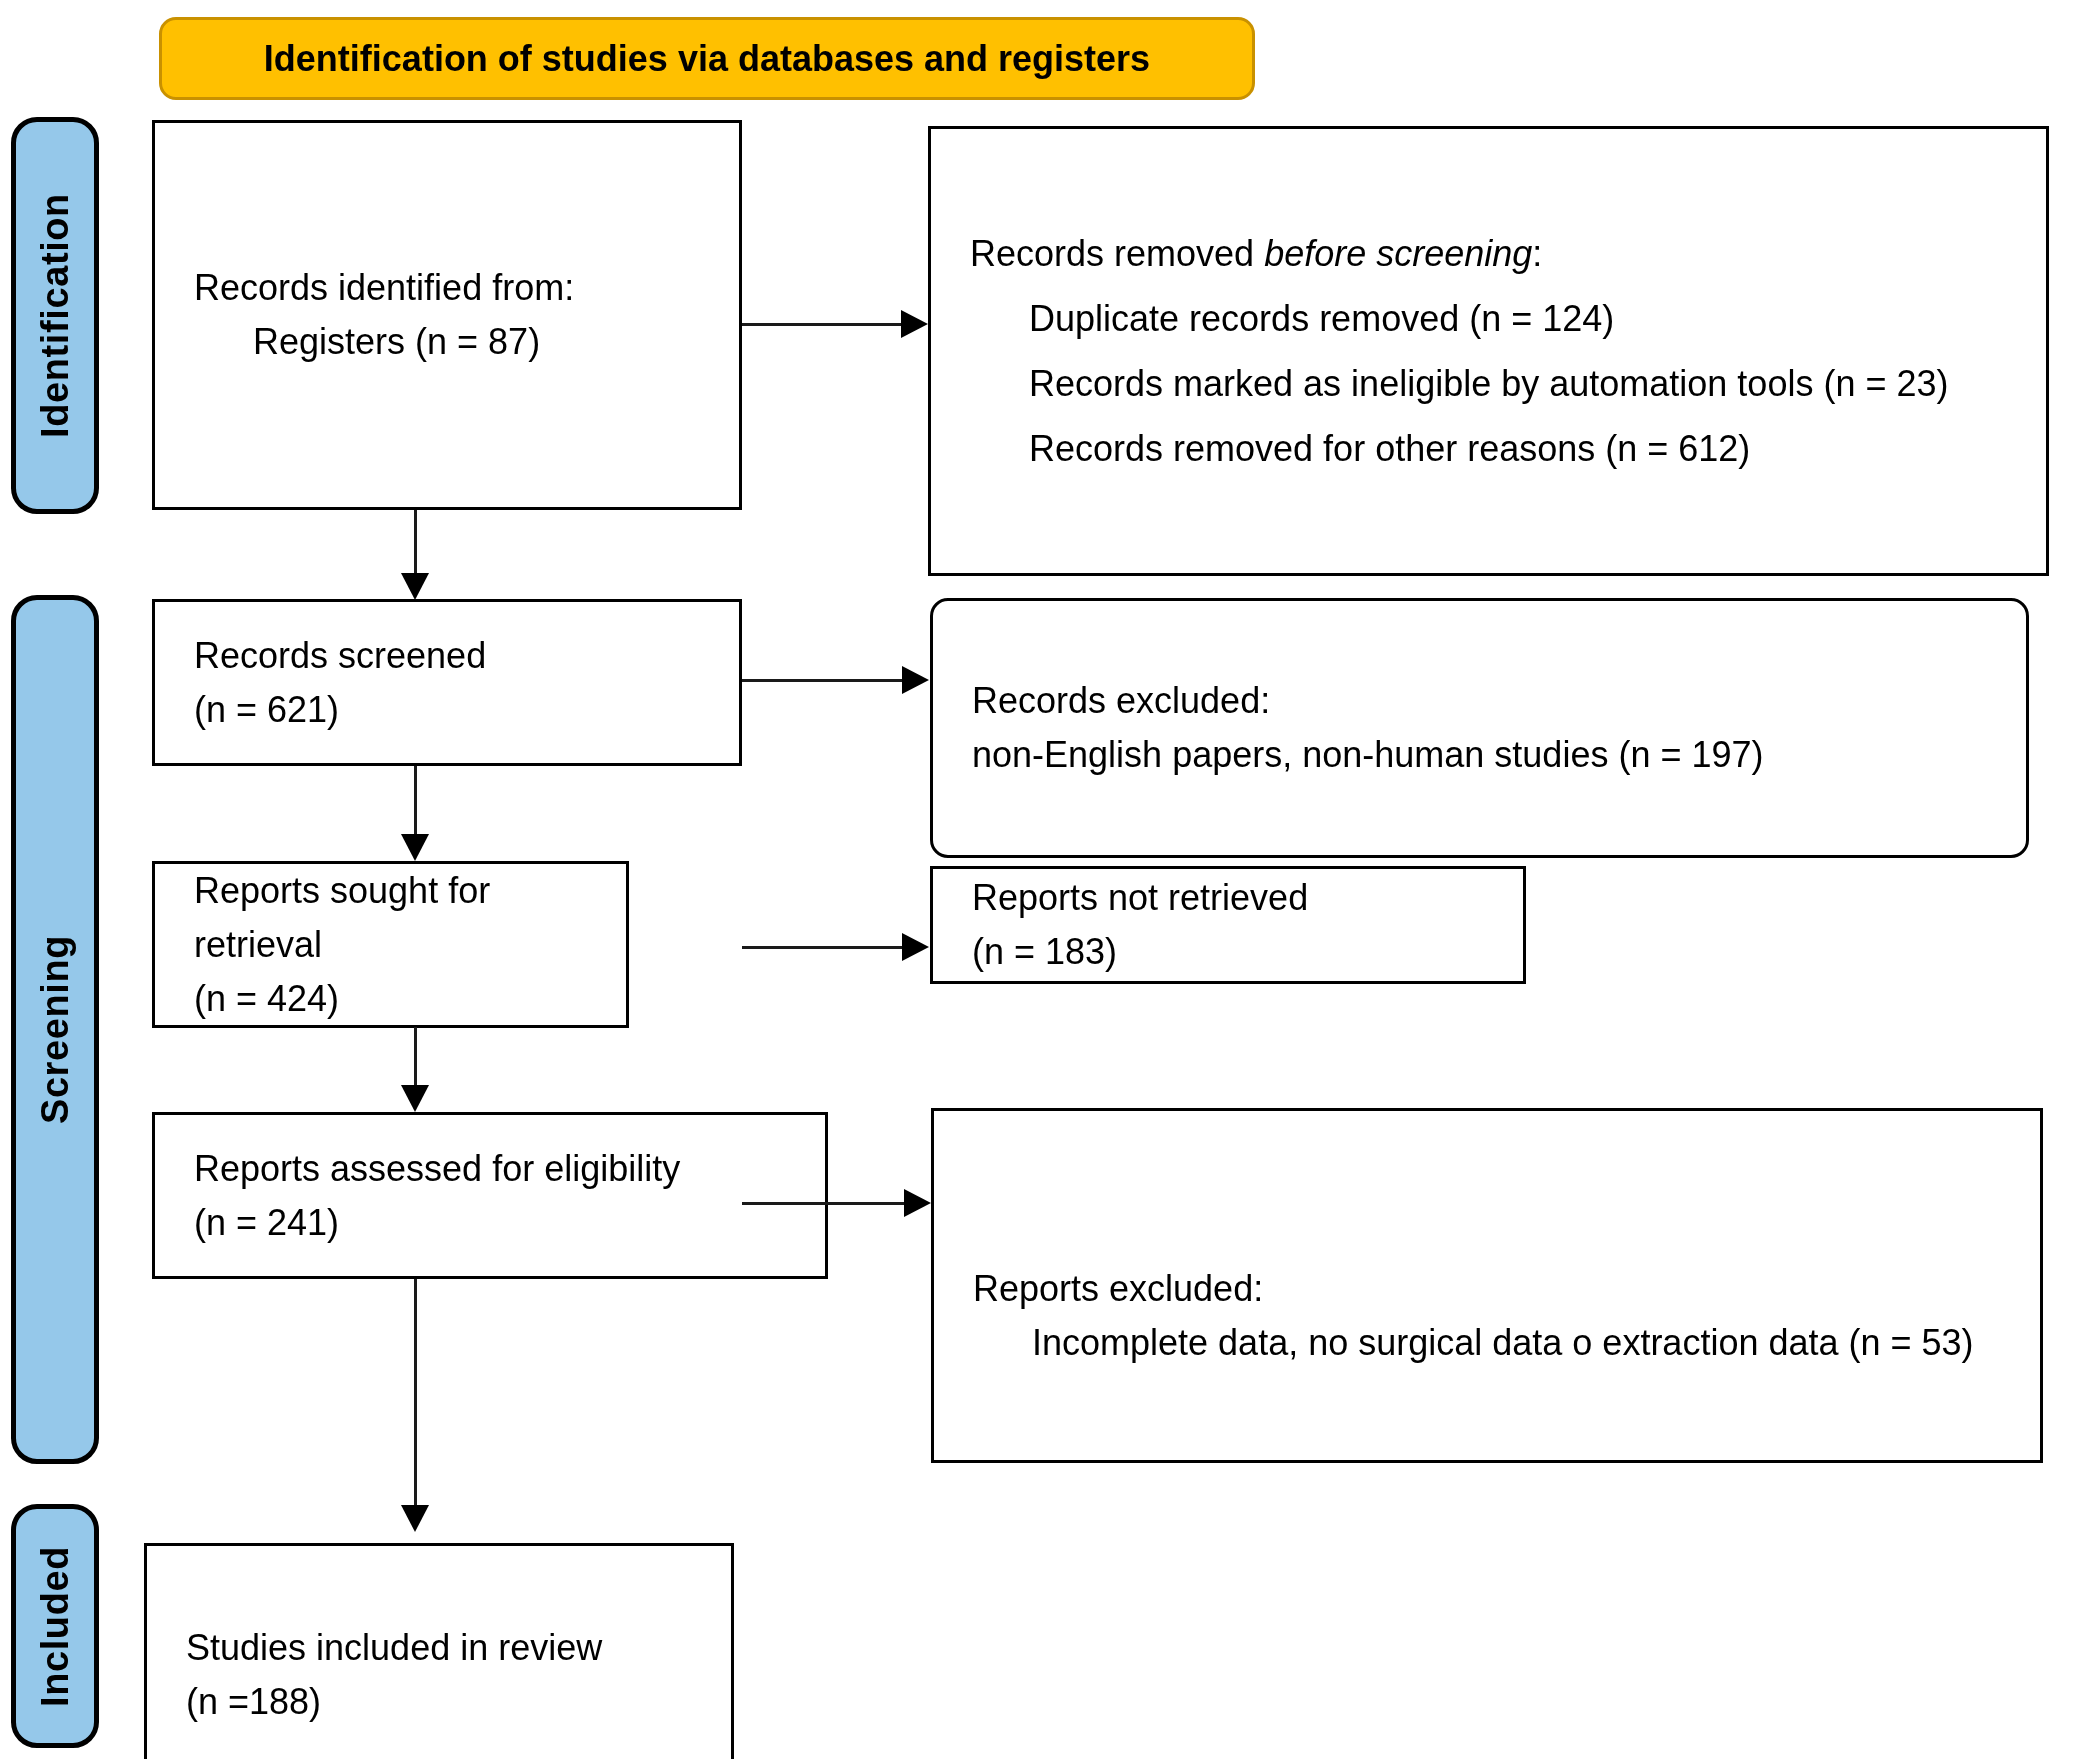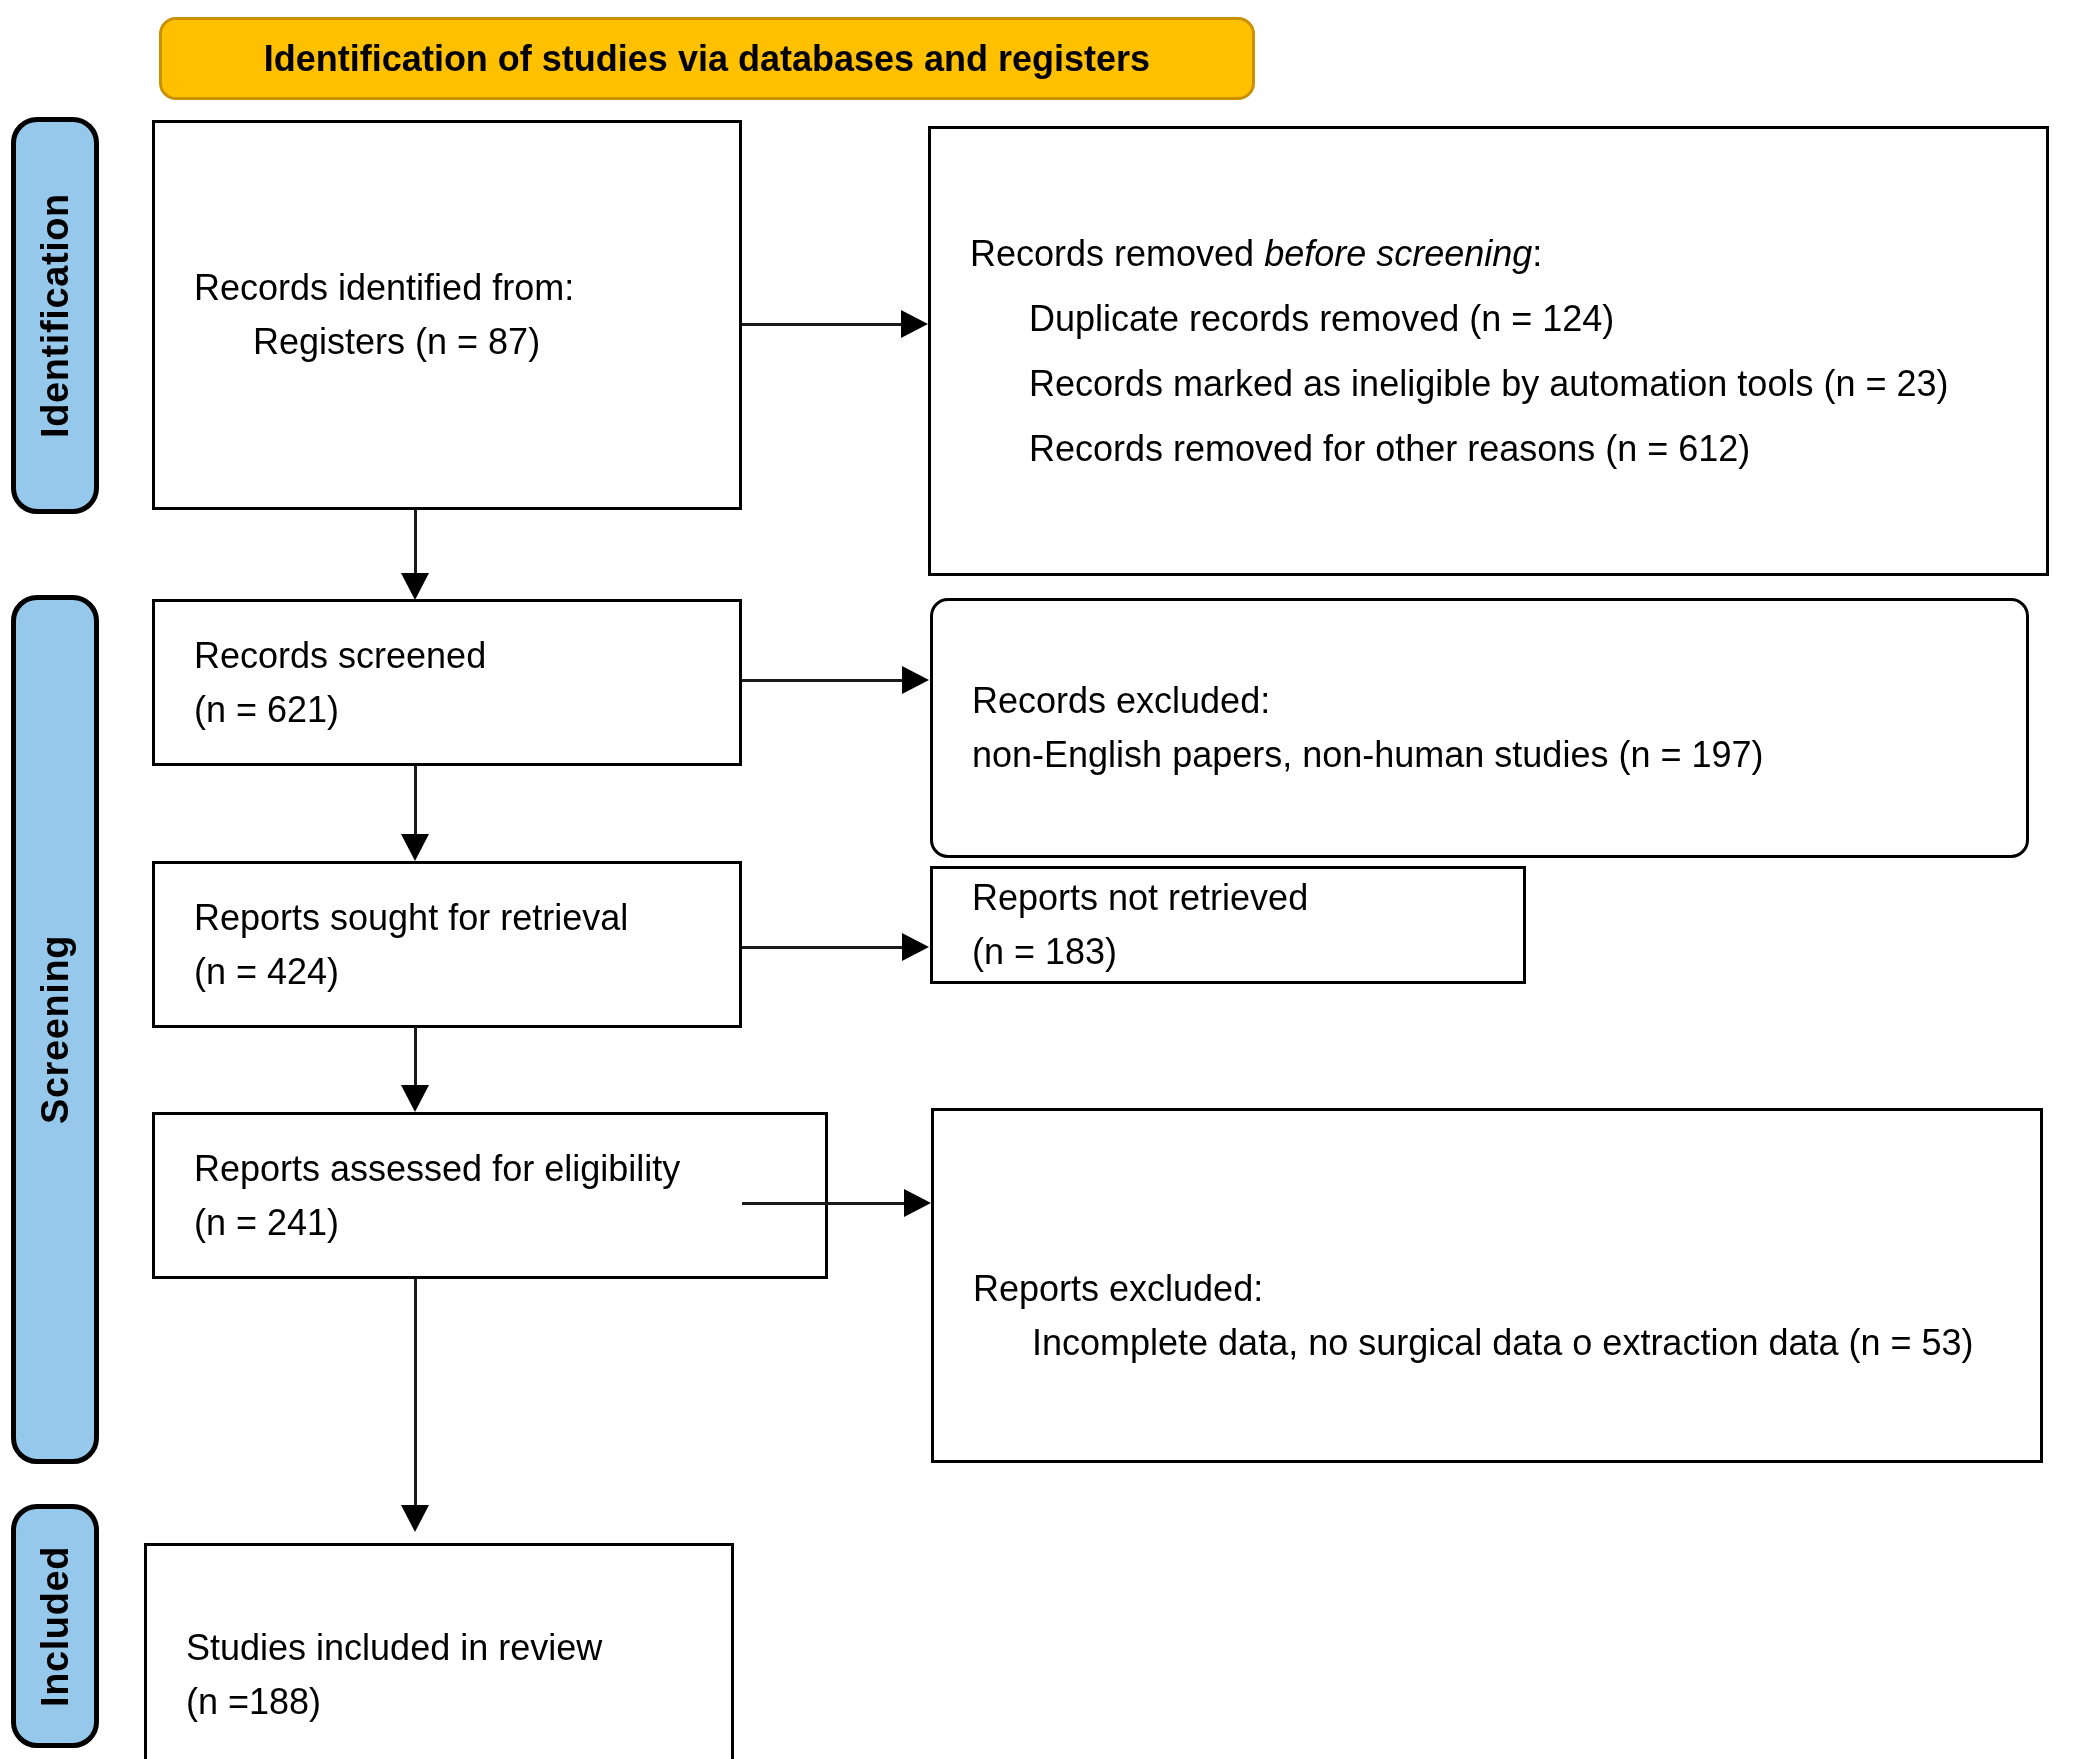--- a/index.html
+++ b/index.html
@@ -58,21 +58,21 @@
     border:3.9px solid #000;
     display:flex; flex-direction:column; justify-content:center;
     font-size:36px; line-height:1.5;
     padding:11.2px 34px 11.2px 39px;
   }
   .box .ind{ padding-left:59px; }
   .box-identified{ left:152px; top:120px; width:590px; height:390px; }
   .box-removed{ left:928px; top:126px; width:1121px; height:450px;gap:11px; }
   .box-screened{ left:152px; top:599px; width:590px; height:167px; }
   .box-records-excluded{ left:930px; top:598px; width:1099px; height:260px;border-radius:18px; }
-  .box-sought{ left:152px; top:861px; width:590px; height:167px; }
+  .box-sought{ left:152px; top:861px; width:477px; height:167px; }
   .box-not-retrieved{ left:930px; top:866px; width:596px; height:118px; }
   .box-assessed{ left:152px; top:1112px; width:676px; height:167px; }
   .box-reports-excluded{ left:931px; top:1108px; width:1112px; height:355px; padding-top:73px; }
   .box-included{ left:144px; top:1532px; width:590px; height:264px;margin-top:11px; }
   
   .arrow-h{
     position:absolute; height:2.8px; background:var(--line);
   }
   .arrow-h::after{
     content:""; position:absolute; right:-27px; top:-13.4px;

